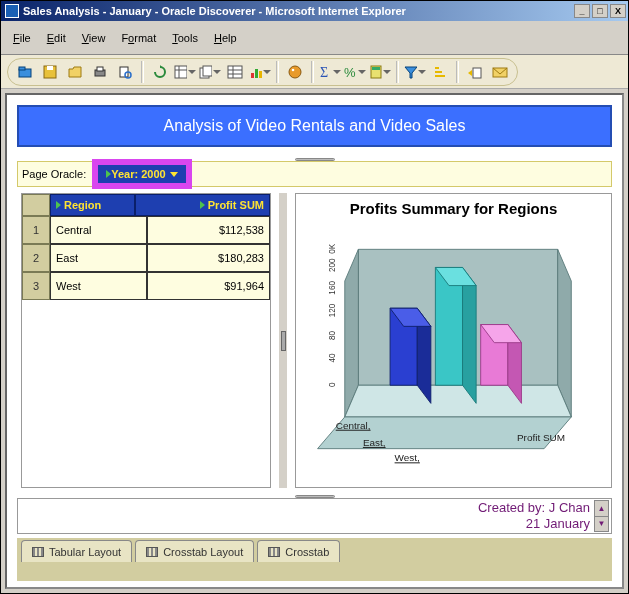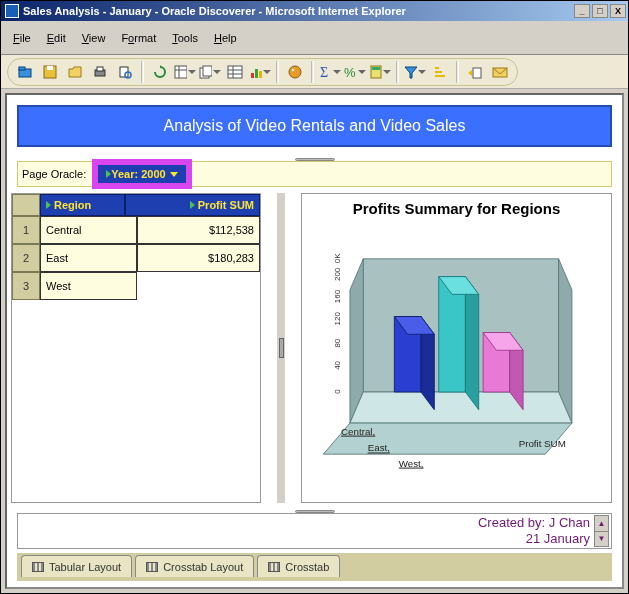--- a/index.html
+++ b/index.html
@@ -22,21 +22,21 @@
   .tsep { width:3px; height:22px; border-left:1px solid #bbb; border-right:1px solid #fff; margin: 0 2px;}
   .drop { width:7px; height:4px; display:inline-block; border-left:4px solid transparent; border-right:4px solid transparent; border-top:4px solid #666; margin-left:1px; }
   
   .content { flex: 1; background: #fff; margin: 4px; position: relative; border: 2px solid #888; border-top-color:#666; border-left-color:#666; display:flex; flex-direction:column; }
   .banner { margin: 10px; height: 42px; background: #3b6fff; border: 2px solid #244db3; color:#fff; font-size: 16px; display:flex; align-items:center; justify-content:center; }
   .pageitems { margin: 0 10px 6px 10px; height: 26px; background: #fefde0; border:1px solid #d4c96a; display:flex; align-items:center; padding: 0 4px; gap:6px;}
   .pageitems .lbl { color:#000; }
   .pill { background:#1e3fb0; color:#ffe432; font-weight:bold; padding: 3px 8px; border:6px solid #d946ef; display:flex; align-items:center; }
   .pill .tri { width:0;height:0;border-top:4px solid transparent;border-bottom:4px solid transparent;border-left:5px solid #4ec24e;}
   .pill .dropy { width:0;height:0;border-left:4px solid transparent;border-right:4px solid transparent;border-top:5px solid #ffe432; margin-left:4px;}
-  .mainrow { flex:1; display:flex; margin: 0 10px 6px 4px; gap:16px; min-height:0;}
+  .mainrow { flex:1; display:flex; margin: 0 10px 6px 14px; gap:8px; min-height:0;}
   .tablebox { width: 250px; border:1px solid #999; background:#d2cda0; display:flex; flex-direction:column; }
   .thead { display:flex; }
   .rownumhead { width:28px; height:22px; background:#d2cda0; border:1px solid #7a7a55; }
   .colhead { background:#1e3fb0; color:#ffe432; font-weight:bold; border:1px solid #0a1f6a; height:22px; display:flex; align-items:center; padding:0 5px; gap:3px;}
   .colhead .tri { width:0;height:0;border-top:4px solid transparent;border-bottom:4px solid transparent;border-left:5px solid #4ec24e;}
   .colhead.region { width:85px;}
   .colhead.profit { flex:1; justify-content:flex-end;}
   .trow { display:flex; height:28px; }
   .rownum { width:28px; background:#d2cda0; border:1px solid #7a7a55; display:flex; align-items:center; justify-content:center; color:#333;}
   .tcell { background:#fefde0; border:1px solid #333; padding:3px 5px; display:flex; align-items:center;}
@@ -49,21 +49,21 @@
   .charttitle { font-weight:bold; font-size:15px; text-align:center; margin-bottom:2px;}
   .chartarea { flex:1; position:relative; }
   .chartarea svg { width:100%; height:100%; }
   
   .footertext { margin: 0 10px 4px 10px; height:36px; border:1px solid #999; background:#fff; display:flex; align-items:center; justify-content:flex-end; padding:2px 2px; color:#701a75; font-size:13px;}
   .footertext .txt { text-align:right; line-height:1.2; padding-right:4px;}
   .footertext .scroll { width:15px; height:32px; background:#d4d0c8; display:flex; flex-direction:column; border:1px solid #888;}
   .footertext .scroll div { flex:1; display:flex;align-items:center;justify-content:center; font-size:8px; cursor:pointer;}
   .footertext .scroll div:first-child { border-bottom:1px solid #888;}
   
-  .tabs { height: 28px; background:#d2cda0; margin: 0 10px 6px 10px; display:flex; align-items:flex-start; gap:3px; padding: 2px 4px 0 4px; }
+  .tabs { height: 43px; background:#d2cda0; margin: 0 10px 6px 10px; display:flex; align-items:flex-start; gap:3px; padding: 2px 4px 0 4px; }
   .tab { height: 22px; background:#e8e4c4; border:1px solid #888; border-bottom:none; border-radius: 4px 4px 0 0; padding: 3px 10px; display:flex; align-items:center; gap:5px; cursor:pointer; color:#333;}
   .tab.active { background:#4d77b3; color:#fff; border-color:#2a4a7a;}
   .tabicon { width:12px; height:10px; display:inline-block; background:linear-gradient(to right,#888 0 2px,transparent 2px 4px,#888 4px 6px,transparent 6px 8px,#888 8px 10px,transparent 10px); border:1px solid #555;}
   .grip { height:4px; display:flex; justify-content:center; align-items:center; }
   .grip span{ width:40px; height:3px; background:#bbb; border:1px solid #888; border-radius:2px;}
 </style>
 </head>
 <body>
 
 <div class="window">
@@ -252,20 +252,21 @@
             <div class="tcell profit">$112,538</div>
           </div>
           <div class="trow">
             <div class="rownum">2</div>
             <div class="tcell region">East</div>
             <div class="tcell profit">$180,283</div>
           </div>
           <div class="trow">
             <div class="rownum">3</div>
             <div class="tcell region">West</div>
+            <div class="tcell profit">$91,964</div>
           </div>
         </div>
       </div>
 
       <div class="splitter">
           <div></div>
         </div>
 
       <div class="chartbox">
         <div class="charttitle">Profits Summary for Regions</div>

